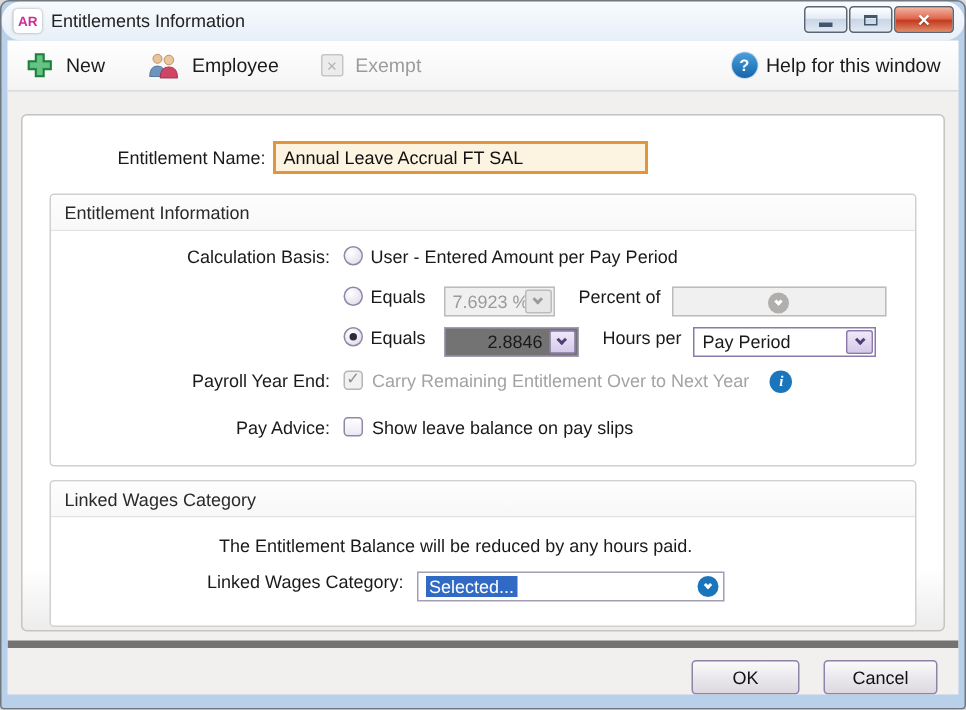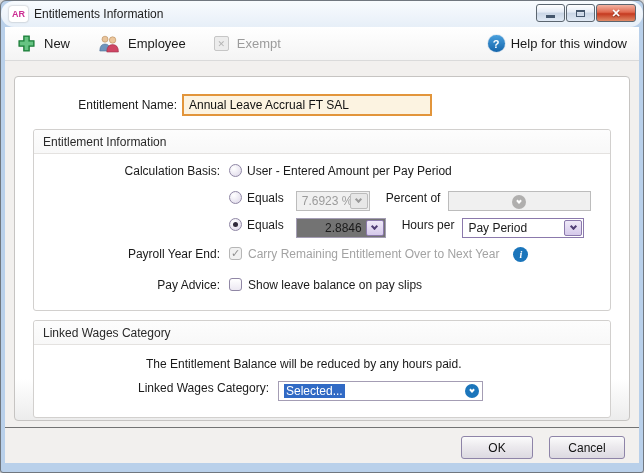--- a/index.html
+++ b/index.html
@@ -90,21 +90,21 @@
     transform:rotate(45deg);margin-top:-2px;}
   .circ.gray{background:#b0afae;}
   .circ.blue{background:#1b75bb;}
   .sel-text{background:#316ac5;color:#fff;padding:0 2px;}
   .info-icon{width:15px;height:15px;border-radius:50%;background:#1b75bb;color:#fff;
     font-weight:bold;font-size:10px;display:flex;align-items:center;justify-content:center;
     margin-left:10px;font-family:"Liberation Serif",serif;font-style:italic;}
   .desc-text{margin:2px 0 10px 112px;}
   .flabel.wide{width:244px;}
   
-  .footer{border-top:1px solid #737373;margin-top:6px;padding:8px 14px 0;
+  .footer{border-top:5px solid #737373;margin-top:6px;padding:8px 14px 0;
     display:flex;justify-content:flex-end;gap:16px;}
   .btn{height:23px;border:1px solid #8e84a8;border-radius:3px;color:#111;
     background:linear-gradient(#fbfbfb,#eceaee 45%,#dcd9e1);
     display:flex;align-items:center;justify-content:center;}
   .btn.ok{width:72px;}
   .btn.cancel{width:76px;}
   
   .tb-icon{display:flex;align-items:center;}
 </style>
 </head>

